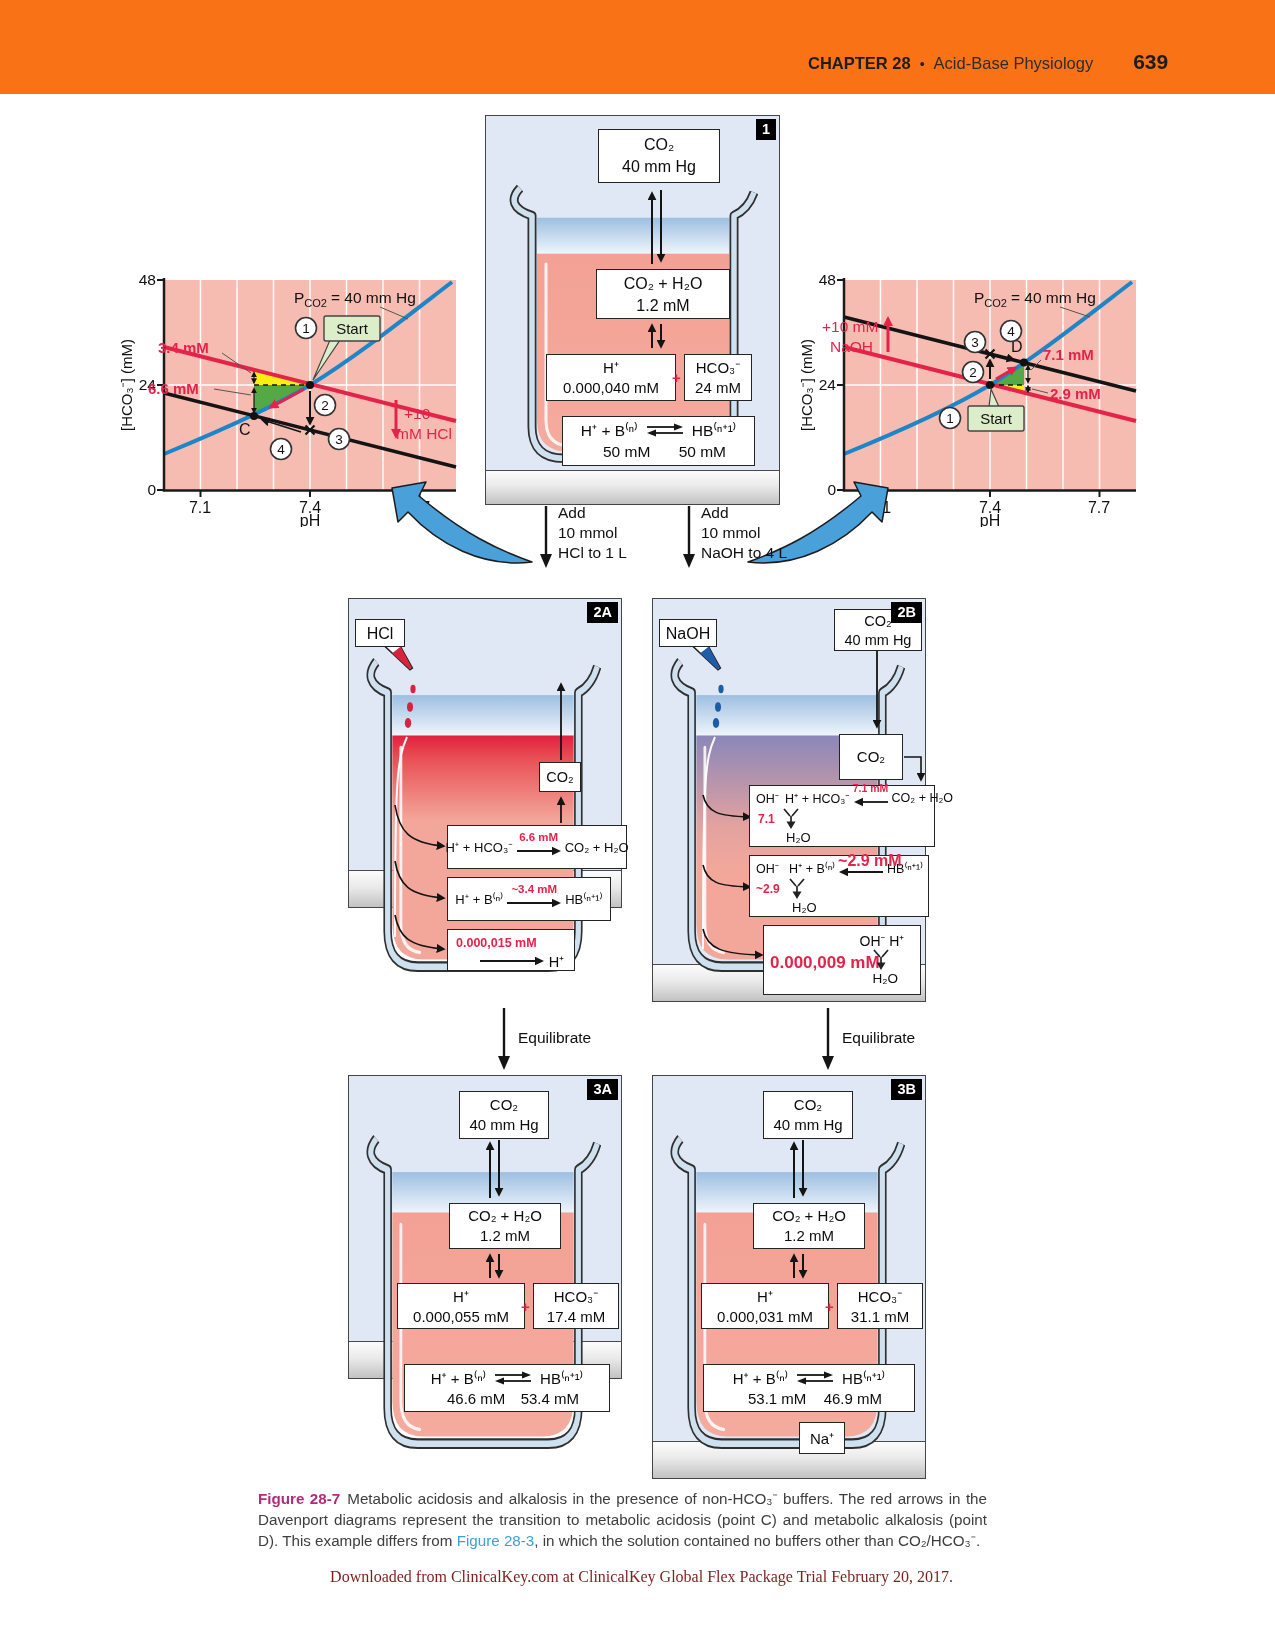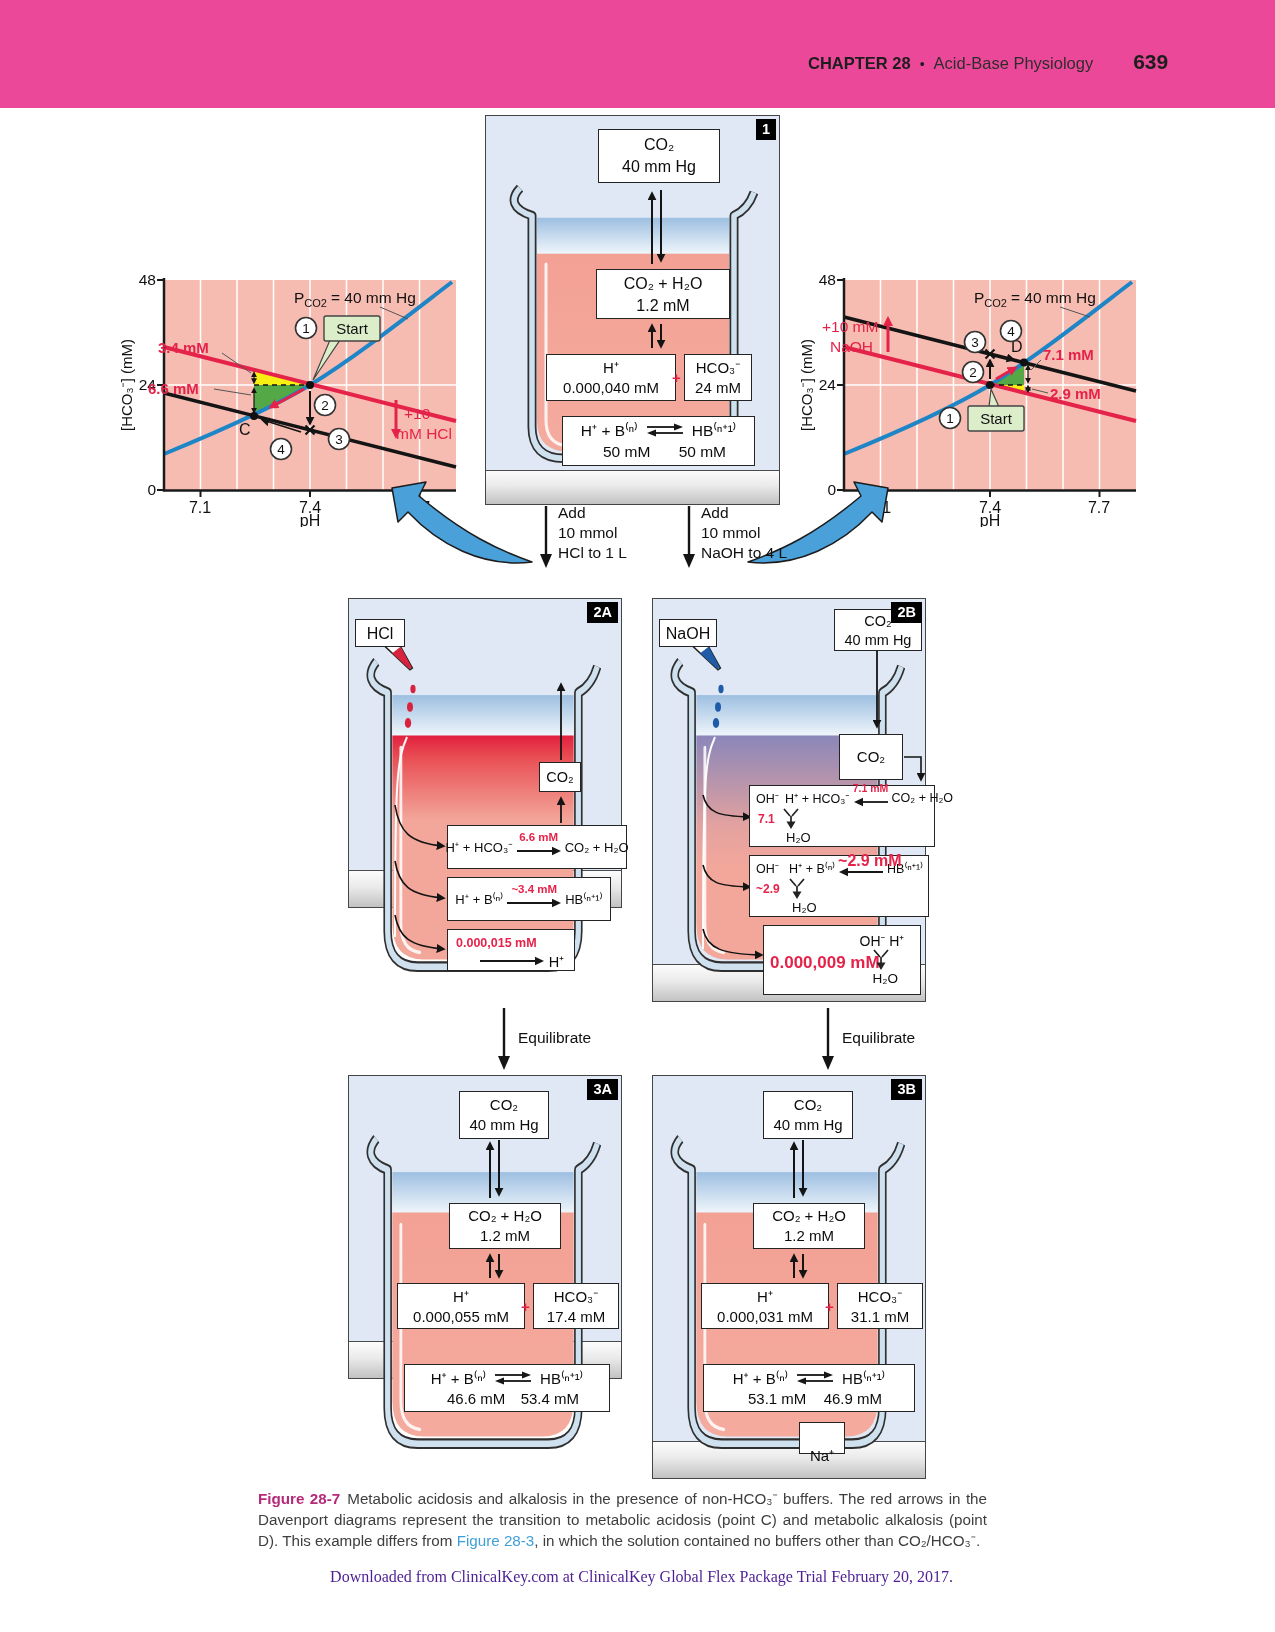--- a/index.html
+++ b/index.html
@@ -1,17 +1,17 @@
 <!DOCTYPE html>
 <html><head>
 <meta charset="utf-8">
 <style>
   html,body{margin:0;padding:0;background:#fff;}
   .page{position:relative;width:1275px;height:1632px;background:#fff;font-family:"Liberation Sans",sans-serif;overflow:hidden;}
-  .header{position:absolute;top:0;left:0;right:0;height:108px;background:#ec4899;}
+  .header{position:absolute;top:0;left:0;right:0;height:94px;background:#f97316;}
   .header-line{position:absolute;top:50px;left:808px;display:flex;align-items:baseline;white-space:nowrap;color:#1d1d1d;}
   .ch{font-weight:bold;font-size:16.5px;}
   .bullet{margin:0 9px;font-size:14px;}
   .sec{font-size:16.5px;color:#2d2d2d;}
   .pagenum{font-weight:bold;font-size:21px;margin-left:40px;}
 
   .panel{position:absolute;background:#dfe8f4;border:1.3px solid #454545;box-sizing:border-box;}
   .badge{position:absolute;top:3px;right:3px;background:#000;color:#fff;font-weight:bold;font-size:14.5px;line-height:1;padding:3px 6px;z-index:9;}
   .graybase{position:absolute;left:0;right:0;bottom:0;background:linear-gradient(180deg,#fcfcfc,#eaeaea 45%,#c2c2c2);border-top:1.1px solid #4a4a4a;z-index:1;}
   .beaker{position:absolute;z-index:2;}
@@ -25,21 +25,21 @@
   .plusred{position:absolute;color:#e5234a;font-weight:bold;font-size:15px;z-index:6;}
   .rrow{display:flex;align-items:center;justify-content:center;height:100%;gap:3px;white-space:nowrap;}
   .rxa{position:relative;display:inline-block;height:14px;margin-top:7px;}
   .rxa .lbl{position:absolute;top:-13px;left:0;right:0;text-align:center;font-size:11.5px;font-weight:bold;color:#e5234a;white-space:nowrap;}
   .flowtext{position:absolute;font-size:15.5px;line-height:20px;color:#101010;white-space:nowrap;z-index:5;}
   .chart{position:absolute;}
   svg text{font-family:"Liberation Sans",sans-serif;}
   .cap{position:absolute;left:258px;top:1489px;width:729px;font-size:15.2px;line-height:20.8px;color:#3e3e3e;text-align:justify;}
   .cap .fig{color:#b62a79;font-weight:bold;margin-right:7px;}
   .cap .lnk{color:#3e9fd6;cursor:pointer;}
-  .footer{position:absolute;left:8px;right:0;top:1566px;text-align:center;font-family:"Liberation Serif",serif;font-size:16px;color:#4c1d95;line-height:21px;}
+  .footer{position:absolute;left:8px;right:0;top:1566px;text-align:center;font-family:"Liberation Serif",serif;font-size:16px;color:#7f1d1d;line-height:21px;}
 </style>
 </head>
 <body>
 
 <svg width="0" height="0" style="position:absolute" aria-hidden="true">
   <defs>
     <linearGradient id="g-air" x1="0" y1="0" x2="0" y2="1">
       <stop offset="0" stop-color="#9dbfe1"></stop>
         <stop offset="1" stop-color="#eff5fb"></stop>
     </linearGradient>
@@ -597,21 +597,21 @@
           <line x1="9" y1="10" x2="38" y2="10" stroke="#161616" stroke-width="1.8"></line>
             <polygon points="2,10 11,6.5 11,13.5" fill="#161616"></polygon>
         </svg>
         <span>HB⁽ⁿ⁺¹⁾</span>
       </div>
       <div style="display:flex;justify-content:space-between;padding:0 32px 0 44px;font-size:15px">
         <span>53.1 mM</span>
         <span>46.9 mM</span>
       </div>
     </div>
-    <div class="wbox" style="left:146px;top:346px;width:46px;height:32px;padding-top:23px;z-index:5">
+    <div class="wbox" style="left:146px;top:346px;width:46px;height:32px;padding-top:6px;z-index:5">
       <span class="t15">Na⁺</span>
     </div>
   </div>
 
   <div class="cap">
     <span class="fig">Figure 28-7</span><span>Metabolic acidosis and alkalosis in the presence of non-HCO₃⁻ buffers. The red arrows in the Davenport diagrams represent the transition to metabolic acidosis (point C) and metabolic alkalosis (point D). This example differs from </span><span class="lnk">Figure 28-3</span><span>, in which the solution contained no buffers other than CO₂/HCO₃⁻.</span>
   </div>
 
   <div class="footer">
     <div>Downloaded from ClinicalKey.com at ClinicalKey Global Flex Package Trial February 20, 2017.</div>

